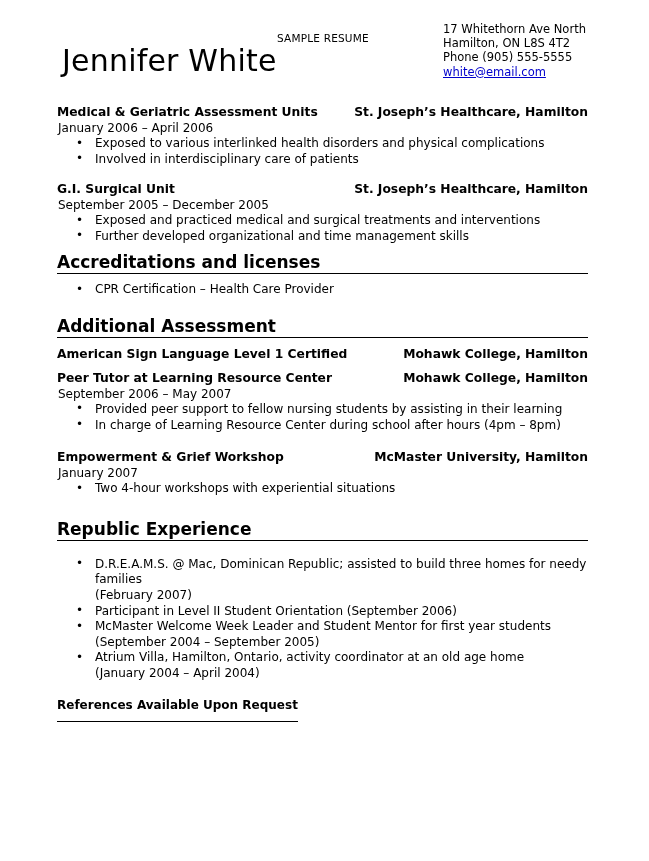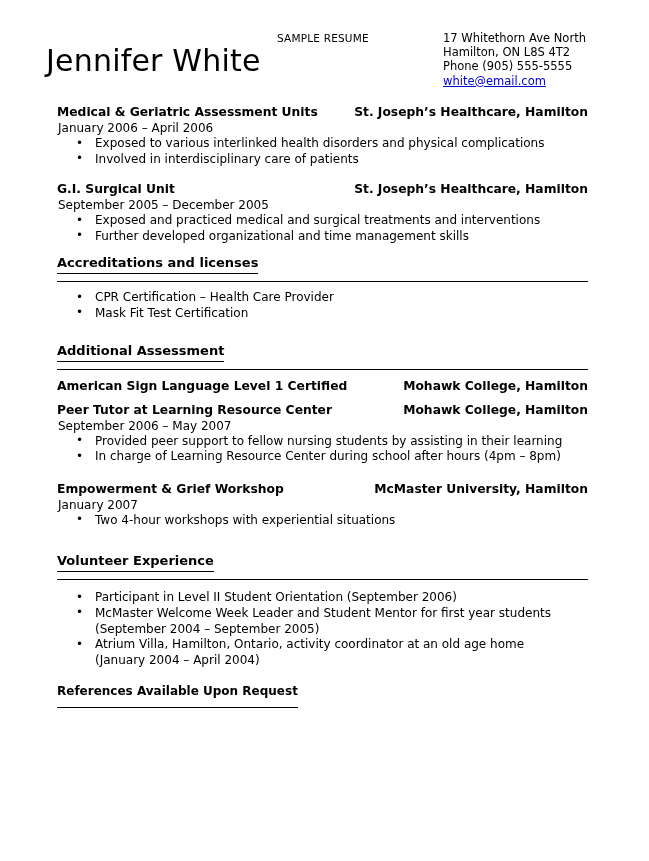--- a/index.html
+++ b/index.html
@@ -34,34 +34,34 @@
     position: absolute;
     left: 277px;
     top: 32px;
     font-size: 10.5px;
     letter-spacing: 0.2px;
     white-space: nowrap;
   }
   .contact-block {
     position: absolute;
     left: 443px;
-    top: 31px;
+    top: 22px;
     font-size: 11.5px;
     line-height: 14.2px;
     white-space: nowrap;
   }
   .contact-line { display: block; }
   .email-link {
     color: #0000cc;
     text-decoration: underline;
     display: inline-block;
   }
   .person-name {
     position: absolute;
-    left: 46px;
+    left: 62px;
     top: 44px;
     font-size: 30px;
     font-weight: 400;
     line-height: 34px;
     letter-spacing: 0.2px;
     white-space: nowrap;
   }
 
   
   .content {
@@ -116,25 +116,25 @@
     font-size: 12px;
     line-height: 15.6px;
   }
   ul.bullets li .cont {
     display: block;
   }
 
   
   .section-heading {
     position: relative;
-    font-size: 13px;
+    font-size: 17px;
     font-weight: bold;
     line-height: 17px;
     white-space: nowrap;
-    padding-bottom: 10px;
+    padding-bottom: 2px;
     border-bottom: 1.6px solid #000;
     display: block;
   }
   .section-heading .label {
     border-bottom: 1.6px solid #000;
     padding-bottom: 2px;
     display: inline-block;
     margin-bottom: -3.6px;
   }
 
@@ -206,21 +206,20 @@
 
     <div class="sp-10"></div>
 
     <div class="block">
       <div class="section-heading">
         <span class="label">Accreditations and licenses</span>
       </div>
       <div class="sp-8"></div>
       <ul class="bullets">
         <li>CPR Certification – Health Care Provider</li>
-        <li>Mask Fit Test Certification</li>
       </ul>
     </div>
 
     <div class="sp-20"></div>
 
     <div class="block">
       <div class="section-heading">
         <span class="label">Additional Assessment</span>
       </div>
 
@@ -258,26 +257,30 @@
         <ul class="bullets">
           <li>Two 4-hour workshops with experiential situations</li>
         </ul>
       </div>
     </div>
 
     <div class="sp-24"></div>
 
     <div class="block">
       <div class="section-heading">
-        <span class="label">Volunteer Experience</span>
+        <span class="label">Republic Experience</span>
       </div>
 
       <div class="sp-10"></div>
 
       <ul class="bullets">
+        <li style="margin-top:6px;">
+          <span>D.R.E.A.M.S. @ Mac, Dominican Republic; assisted to build three homes for needy families</span>
+          <span class="cont">(February 2007)</span>
+        </li>
         <li>
           <span>Participant in Level II Student Orientation (September 2006)</span>
         </li>
         <li>
           <span>McMaster Welcome Week Leader and Student Mentor for first year students</span>
           <span class="cont">(September 2004 – September 2005)</span>
         </li>
         <li>
           <span>Atrium Villa, Hamilton, Ontario, activity coordinator at an old age home</span>
           <span class="cont">(January 2004 – April 2004)</span>

